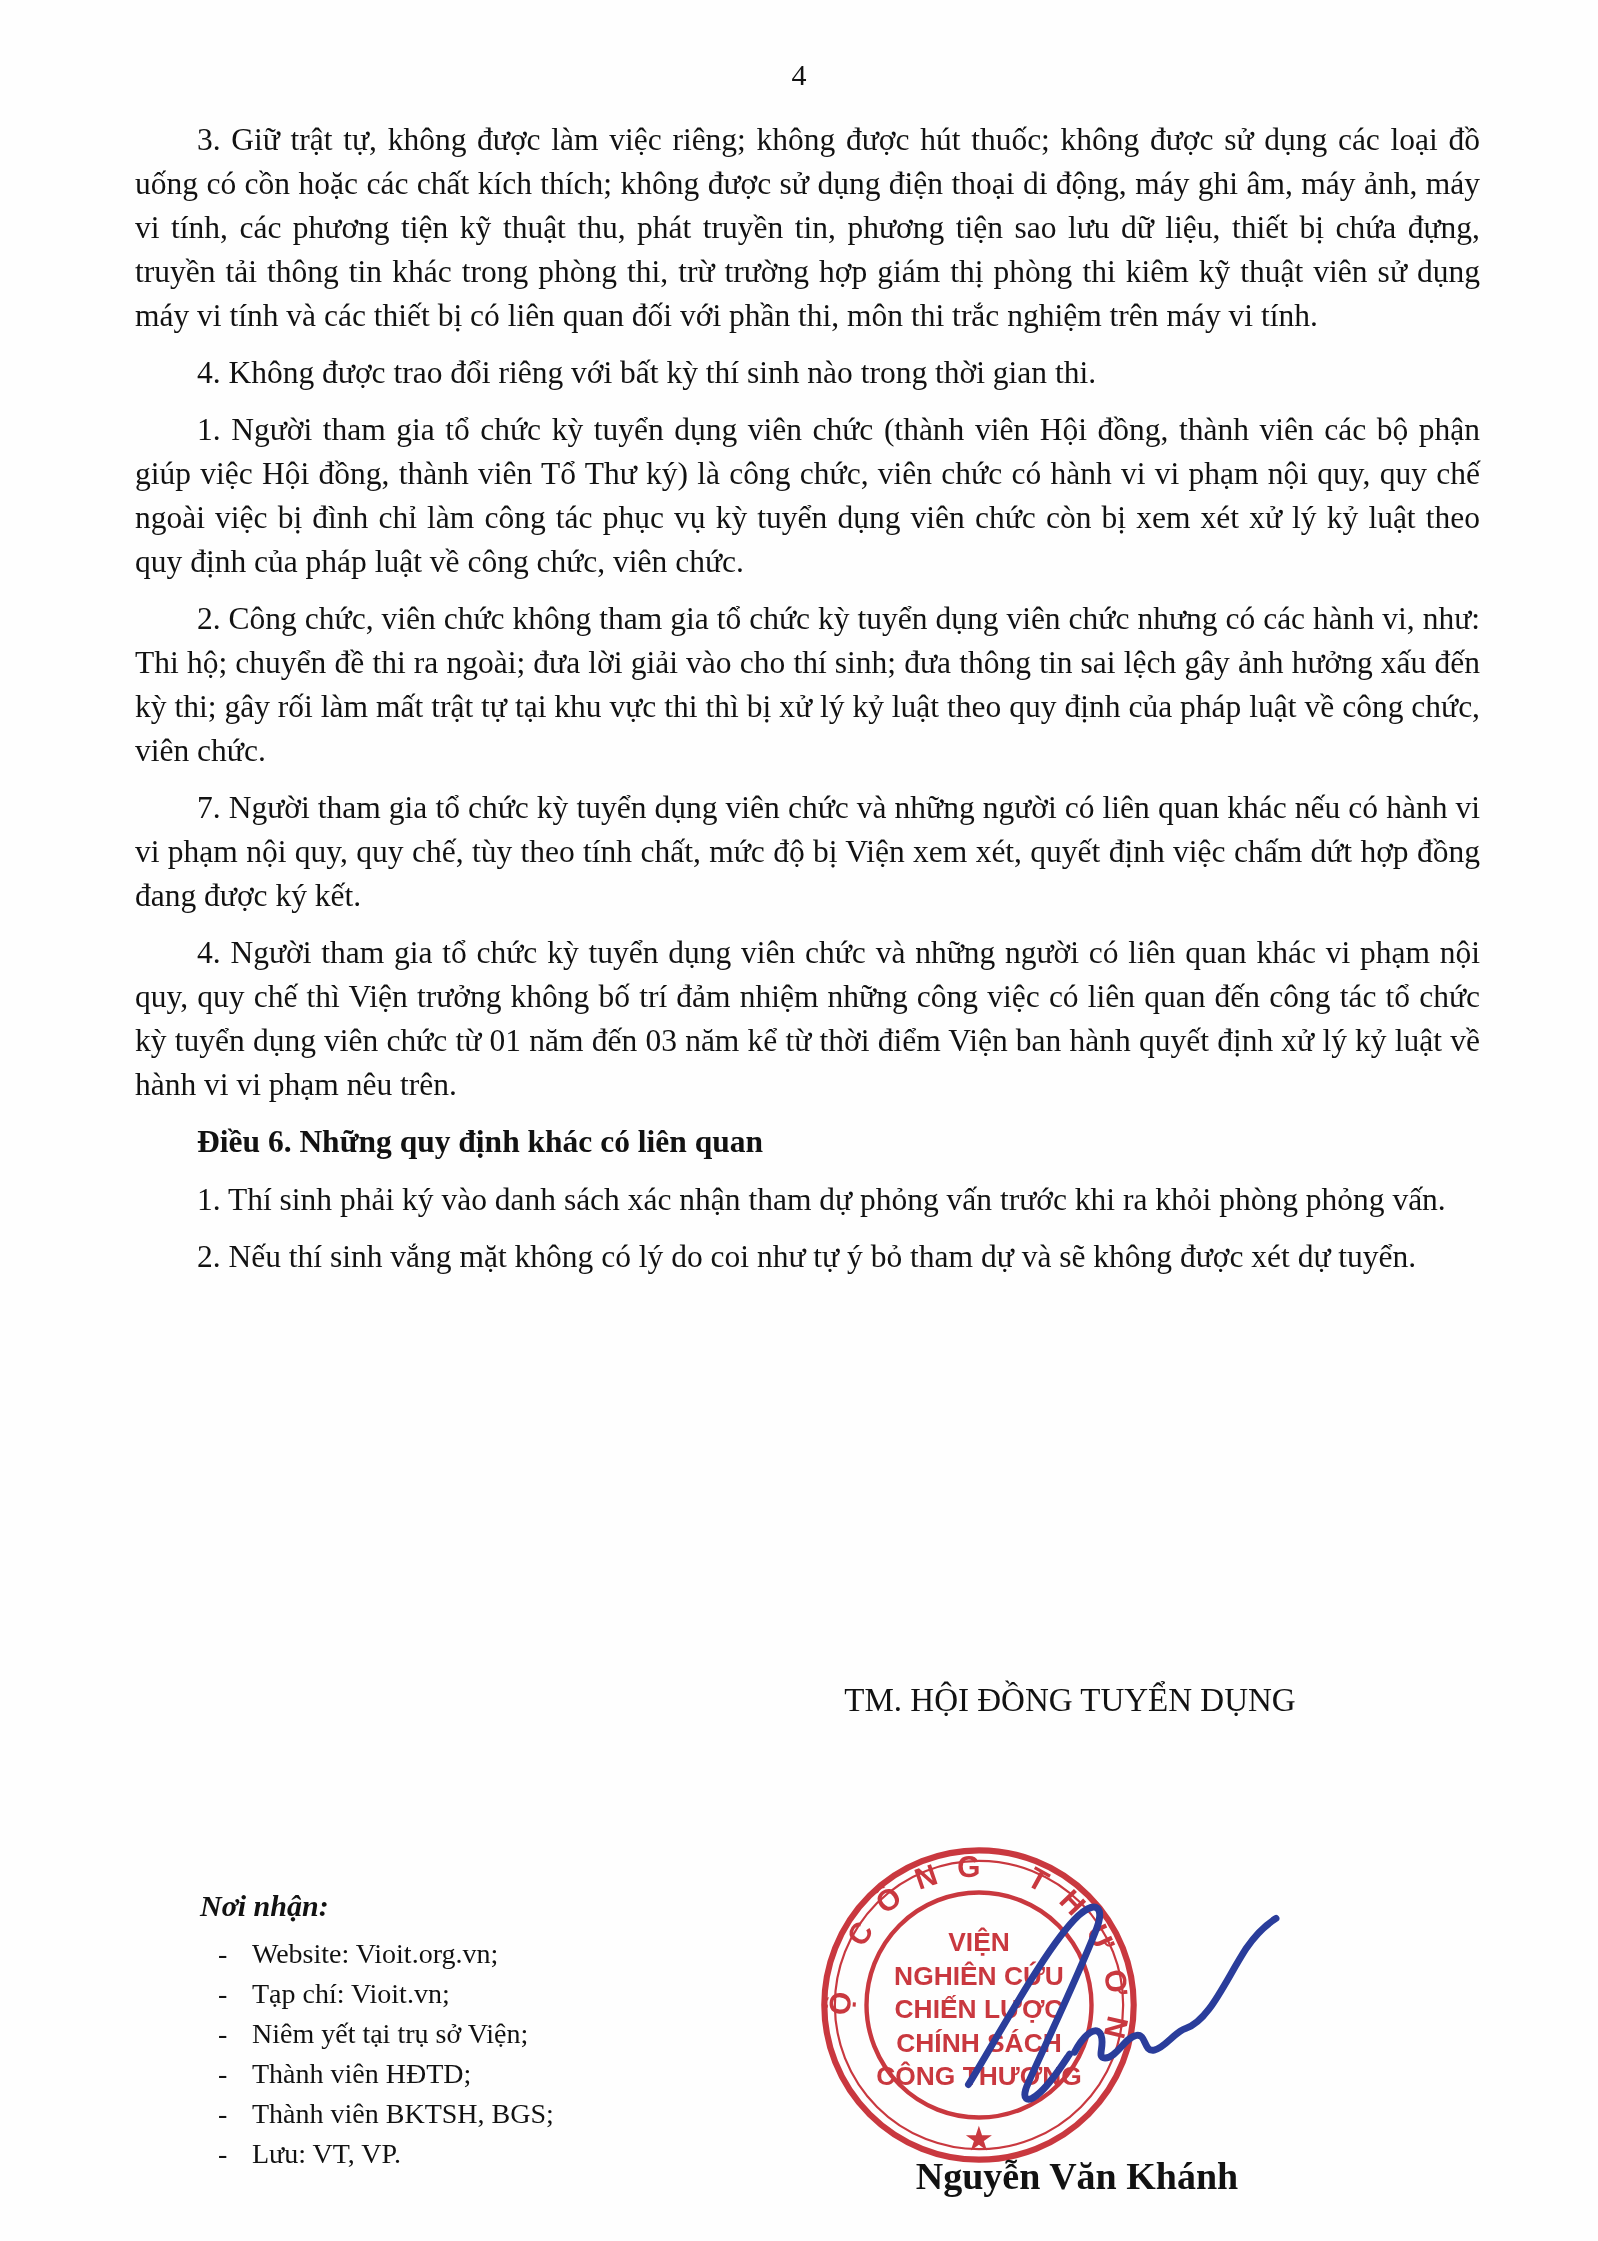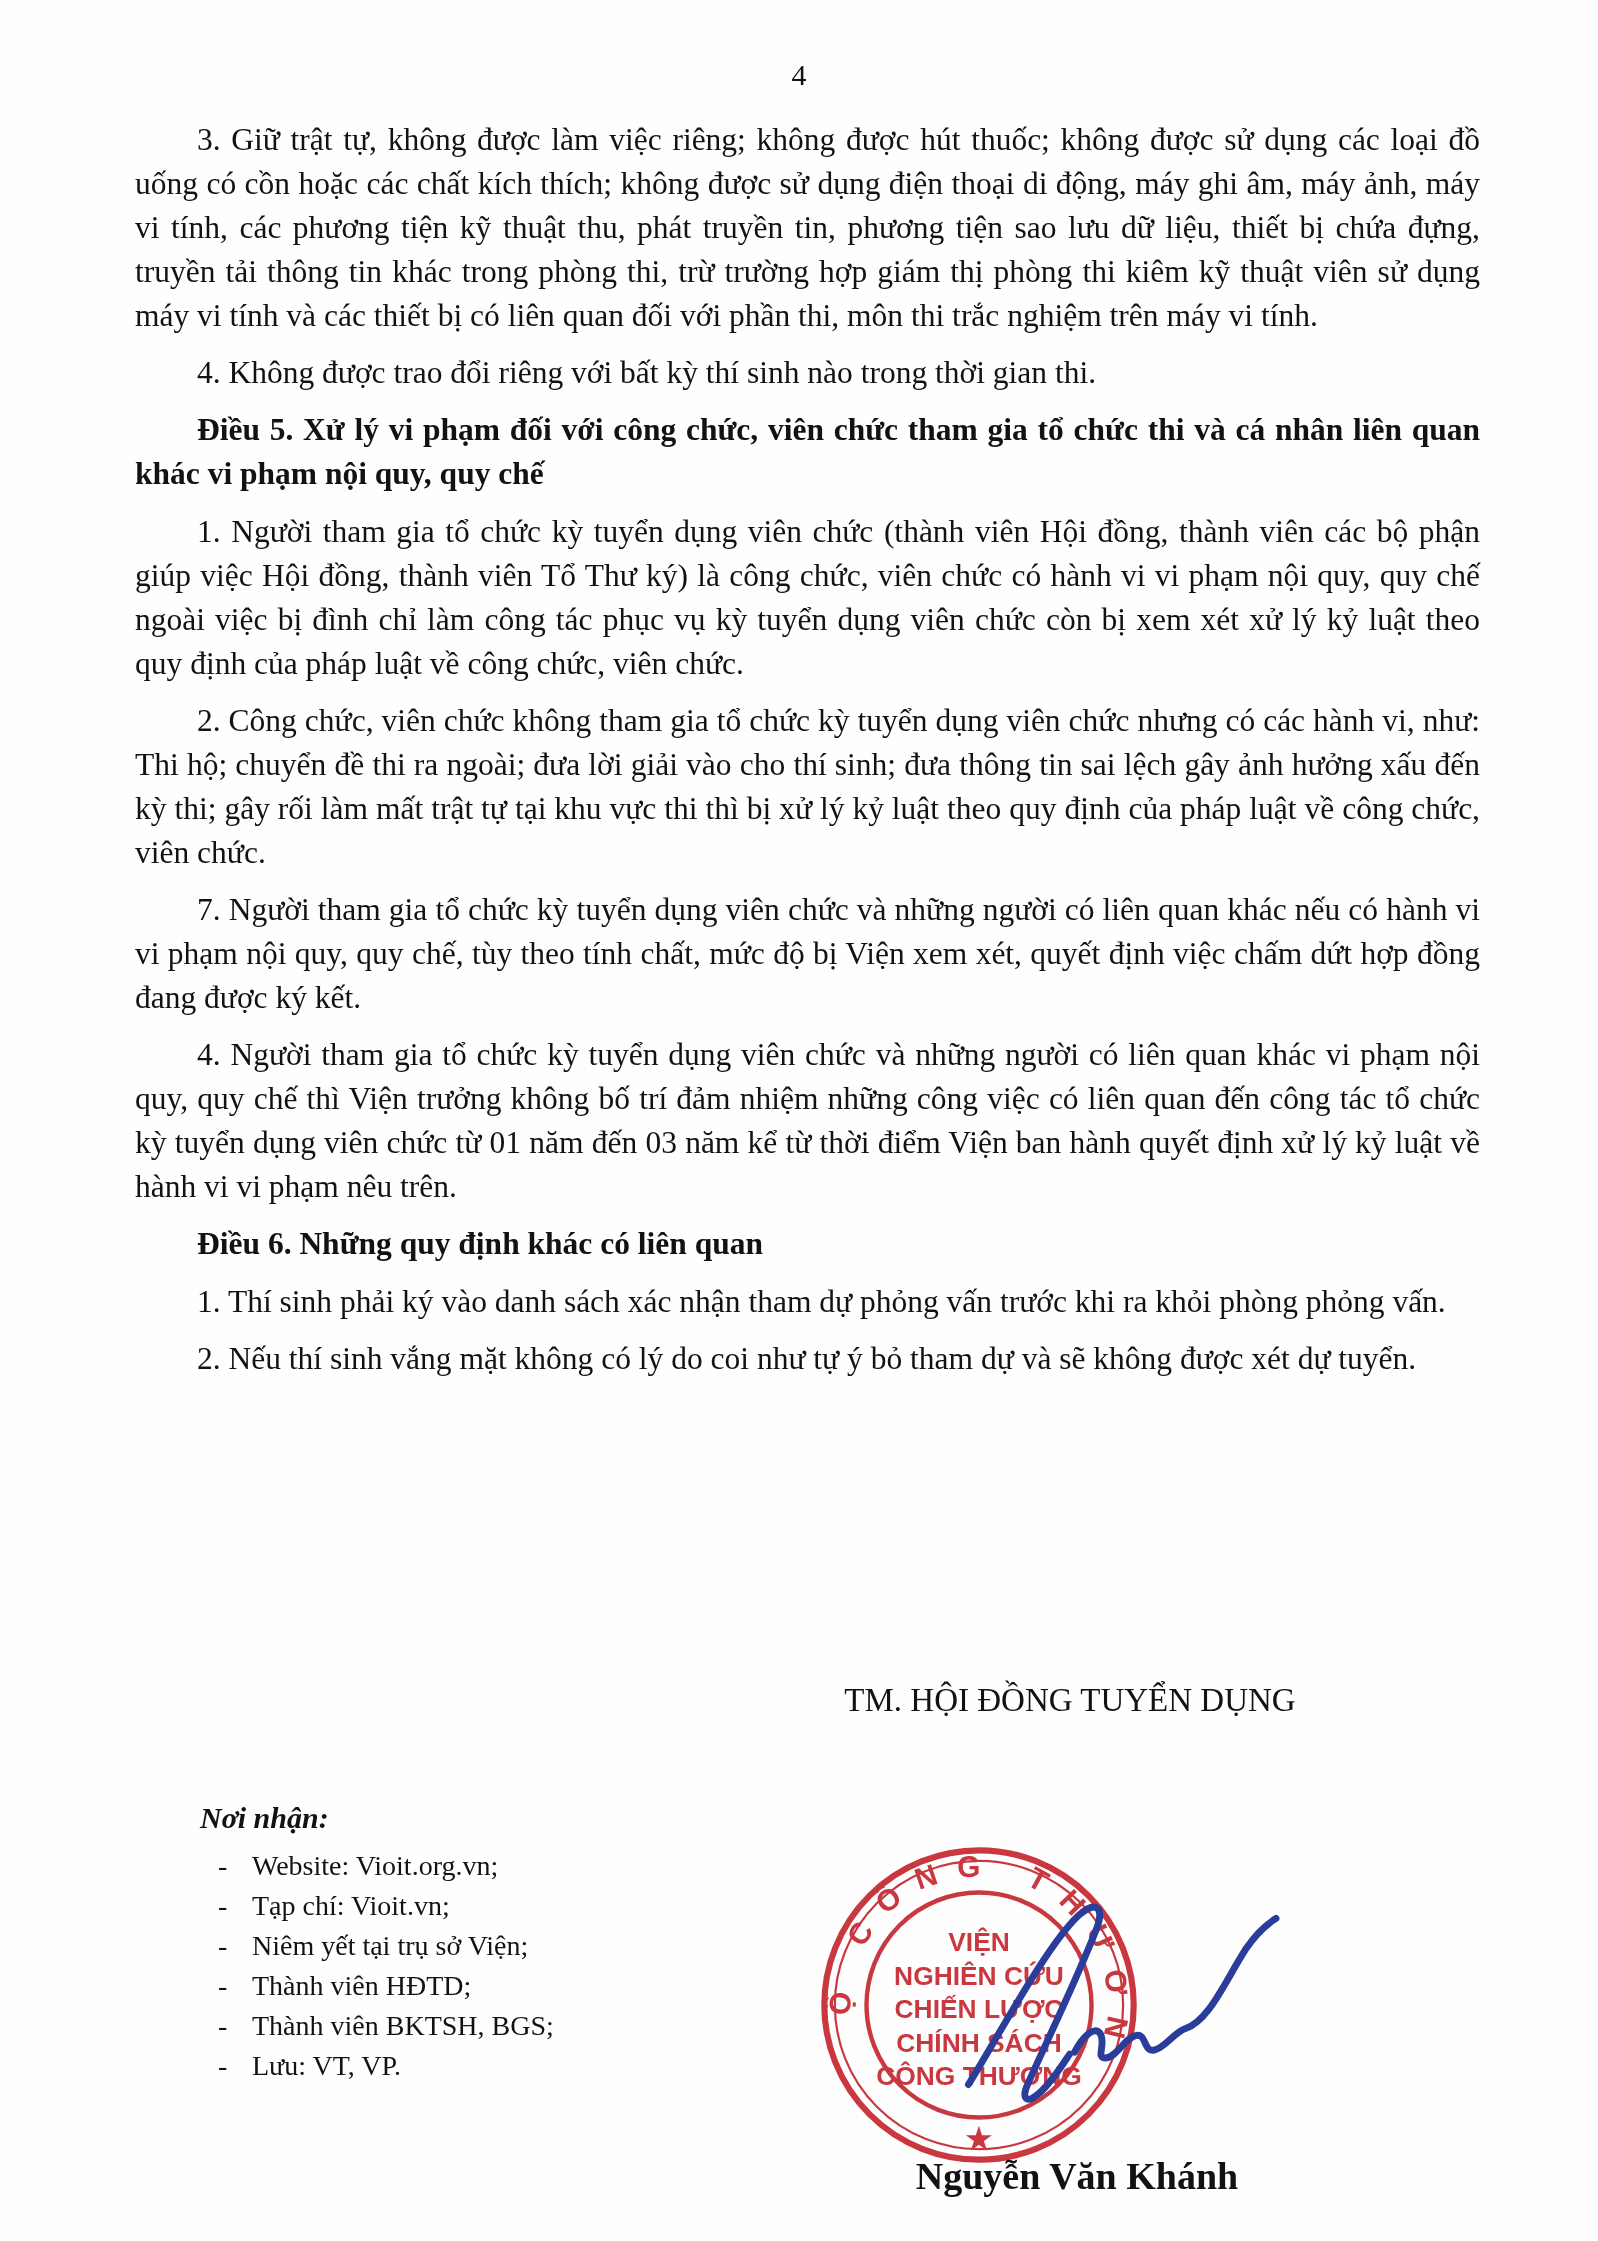--- a/index.html
+++ b/index.html
@@ -33,21 +33,21 @@
     left:760px; top:1678px; width:620px;
     text-align:center;
     font-weight:normal;
     font-size:33px;
     line-height:44px;
   }
   .closing-head .title-line { margin-top:6px; letter-spacing:1px; }
 
   .recipients {
     position:absolute;
-    left:200px; top:1798px; width:480px;
+    left:200px; top:1886px; width:480px;
     font-size:28px;
     line-height:40px;
   }
   .recipients-label { font-weight:bold; font-style:italic; font-size:30px; margin-bottom:8px; }
   .recipients ul { list-style:none; margin:0; padding:0 0 0 18px; }
   .recipients li { display:flex; }
   .recipients li .bullet { width:34px; flex:0 0 34px; }
 
   .stamp-svg {
     position:absolute;
@@ -78,21 +78,20 @@
 </head>
 <body>
 
 <div class="page">
 
   <div class="page-number">4</div>
 
   <div class="doc-body" id="doc-body">
       <p>3. Giữ trật tự, không được làm việc riêng; không được hút thuốc; không được sử dụng các loại đồ uống có cồn hoặc các chất kích thích; không được sử dụng điện thoại di động, máy ghi âm, máy ảnh, máy vi tính, các phương tiện kỹ thuật thu, phát truyền tin, phương tiện sao lưu dữ liệu, thiết bị chứa đựng, truyền tải thông tin khác trong phòng thi, trừ trường hợp giám thị phòng thi kiêm kỹ thuật viên sử dụng máy vi tính và các thiết bị có liên quan đối với phần thi, môn thi trắc nghiệm trên máy vi tính.</p>
       <p>4. Không được trao đổi riêng với bất kỳ thí sinh nào trong thời gian thi.</p>
-      <p class="heading">Điều 5. Xử lý vi phạm đối với công chức, viên chức tham gia tổ chức thi và cá nhân liên quan khác vi phạm nội quy, quy chế</p>
       <p>1. Người tham gia tổ chức kỳ tuyển dụng viên chức (thành viên Hội đồng, thành viên các bộ phận giúp việc Hội đồng, thành viên Tổ Thư ký) là công chức, viên chức có hành vi vi phạm nội quy, quy chế ngoài việc bị đình chỉ làm công tác phục vụ kỳ tuyển dụng viên chức còn bị xem xét xử lý kỷ luật theo quy định của pháp luật về công chức, viên chức.</p>
       <p>2. Công chức, viên chức không tham gia tổ chức kỳ tuyển dụng viên chức nhưng có các hành vi, như: Thi hộ; chuyển đề thi ra ngoài; đưa lời giải vào cho thí sinh; đưa thông tin sai lệch gây ảnh hưởng xấu đến kỳ thi; gây rối làm mất trật tự tại khu vực thi thì bị xử lý kỷ luật theo quy định của pháp luật về công chức, viên chức.</p>
       <p>7. Người tham gia tổ chức kỳ tuyển dụng viên chức và những người có liên quan khác nếu có hành vi vi phạm nội quy, quy chế, tùy theo tính chất, mức độ bị Viện xem xét, quyết định việc chấm dứt hợp đồng đang được ký kết.</p>
       <p>4. Người tham gia tổ chức kỳ tuyển dụng viên chức và những người có liên quan khác vi phạm nội quy, quy chế thì Viện trưởng không bố trí đảm nhiệm những công việc có liên quan đến công tác tổ chức kỳ tuyển dụng viên chức từ 01 năm đến 03 năm kể từ thời điểm Viện ban hành quyết định xử lý kỷ luật về hành vi vi phạm nêu trên.</p>
       <p class="heading">Điều 6. Những quy định khác có liên quan</p>
       <p>1. Thí sinh phải ký vào danh sách xác nhận tham dự phỏng vấn trước khi ra khỏi phòng phỏng vấn.</p>
       <p>2. Nếu thí sinh vắng mặt không có lý do coi như tự ý bỏ tham dự và sẽ không được xét dự tuyển.</p>
     </div>
 
   <div class="closing-head">

